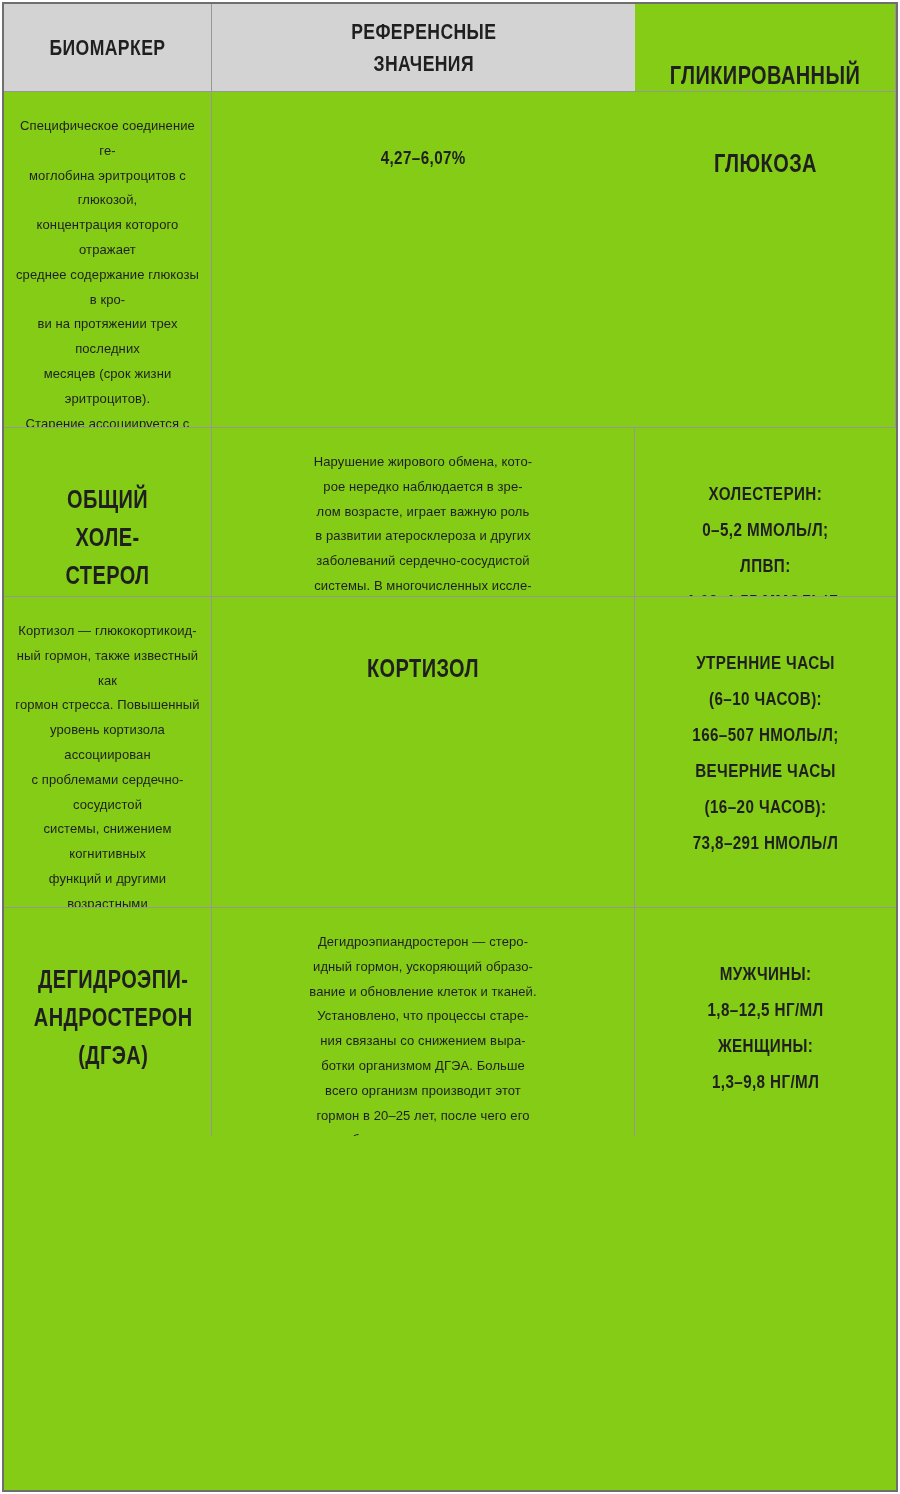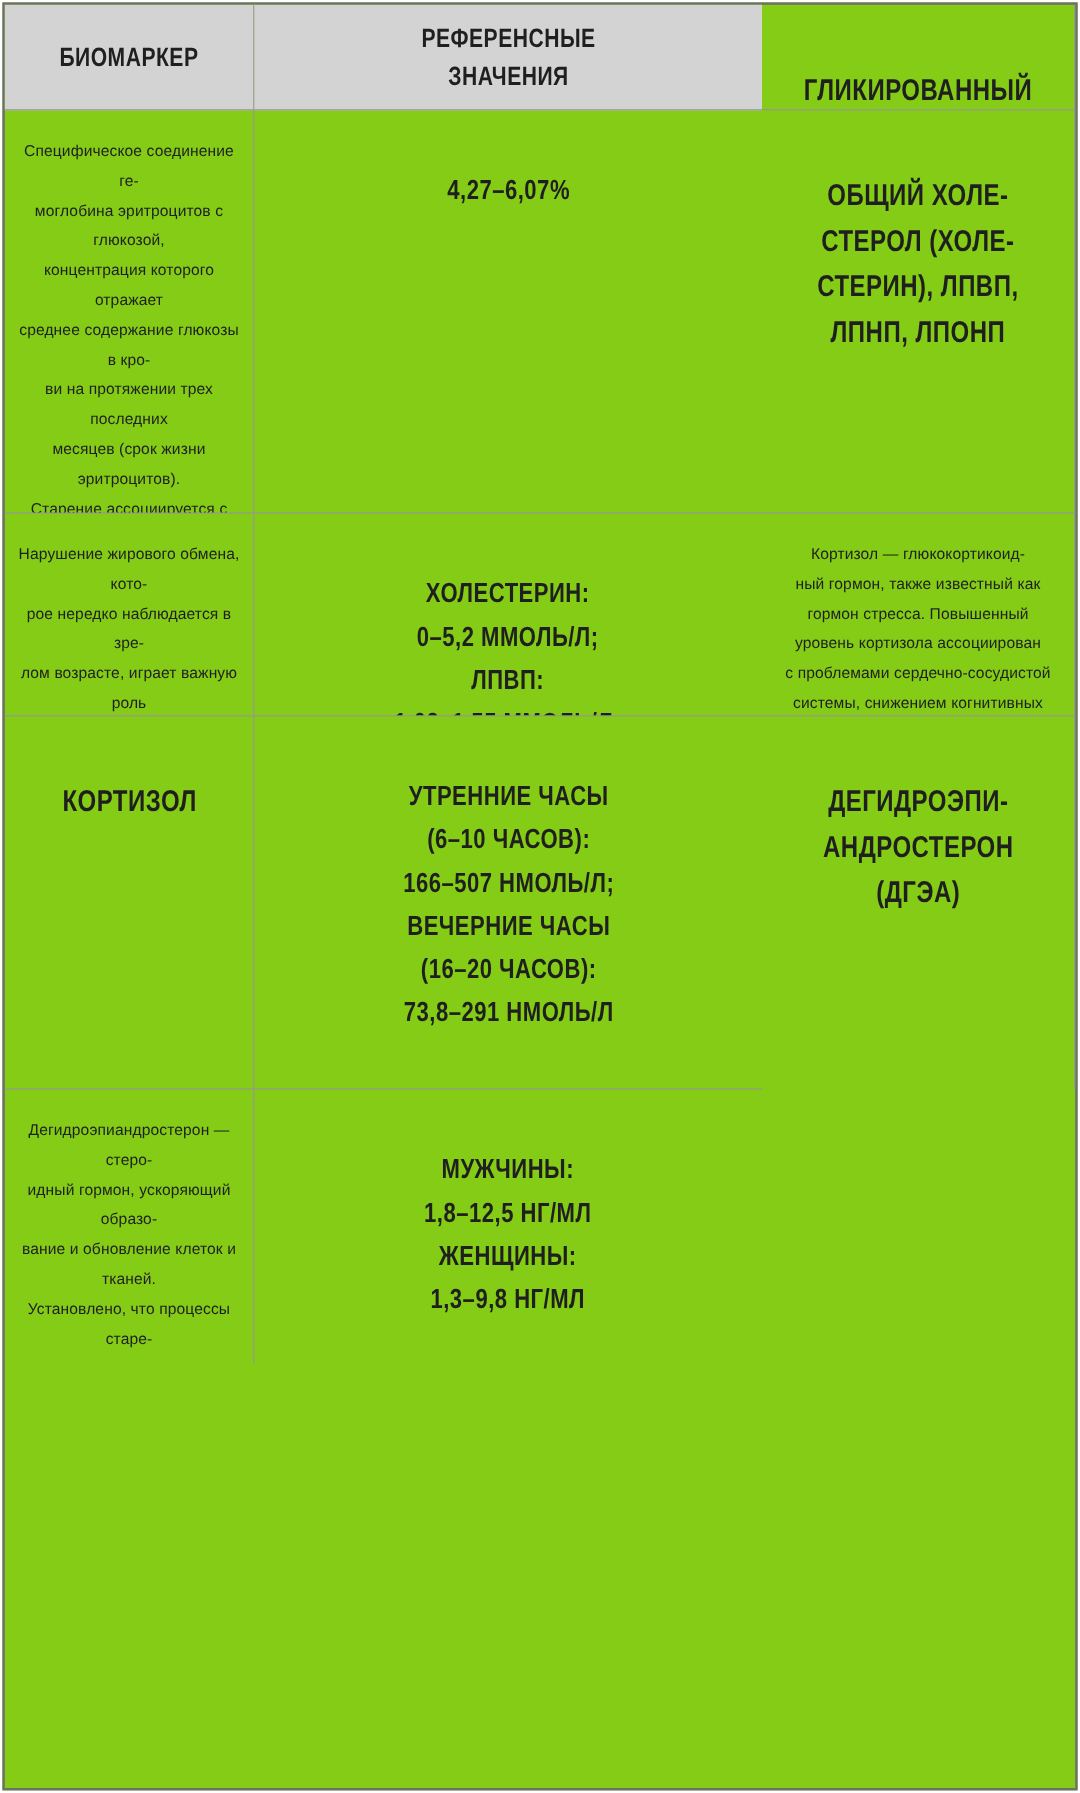--- a/index.html
+++ b/index.html
@@ -58,21 +58,21 @@
     padding-top:14px;
   }
   .desc{
     font-size:13px;
     line-height:24.8px;
     padding-top:22px;
     letter-spacing:0.1px;
   }
   .ref{
     font-weight:bold;
-    font-size:23px;
+    font-size:19px;
     line-height:36px;
     letter-spacing:0.5px;
     padding-top:12px;
   }
 </style>
 </head>
 <body>
 
 <div class="page">
   <div class="biotable">
@@ -100,20 +100,23 @@
 шениями метаболической функции
 организма. Одним из проявлений
 таких нарушений нередко является
 повышение уровня сахара в кро-
 ви, что отражается на показателях
 гликированного гемоглобина</div>
     <div class="cell ref last-col">
       <span class="condensed">4,27–6,07%</span>
     </div>
 
+    <div class="cell name">
+      <span class="condensed">ГЛЮКОЗА</span>
+    </div>
 
     <div class="cell name">
       <span class="condensed">ОБЩИЙ ХОЛЕ-
 СТЕРОЛ (ХОЛЕ-
 СТЕРИН), ЛПВП,
 ЛПНП, ЛПОНП</span>
     </div>
     <div class="cell desc">Нарушение жирового обмена, кото-
 рое нередко наблюдается в зре-
 лом возрасте, играет важную роль

